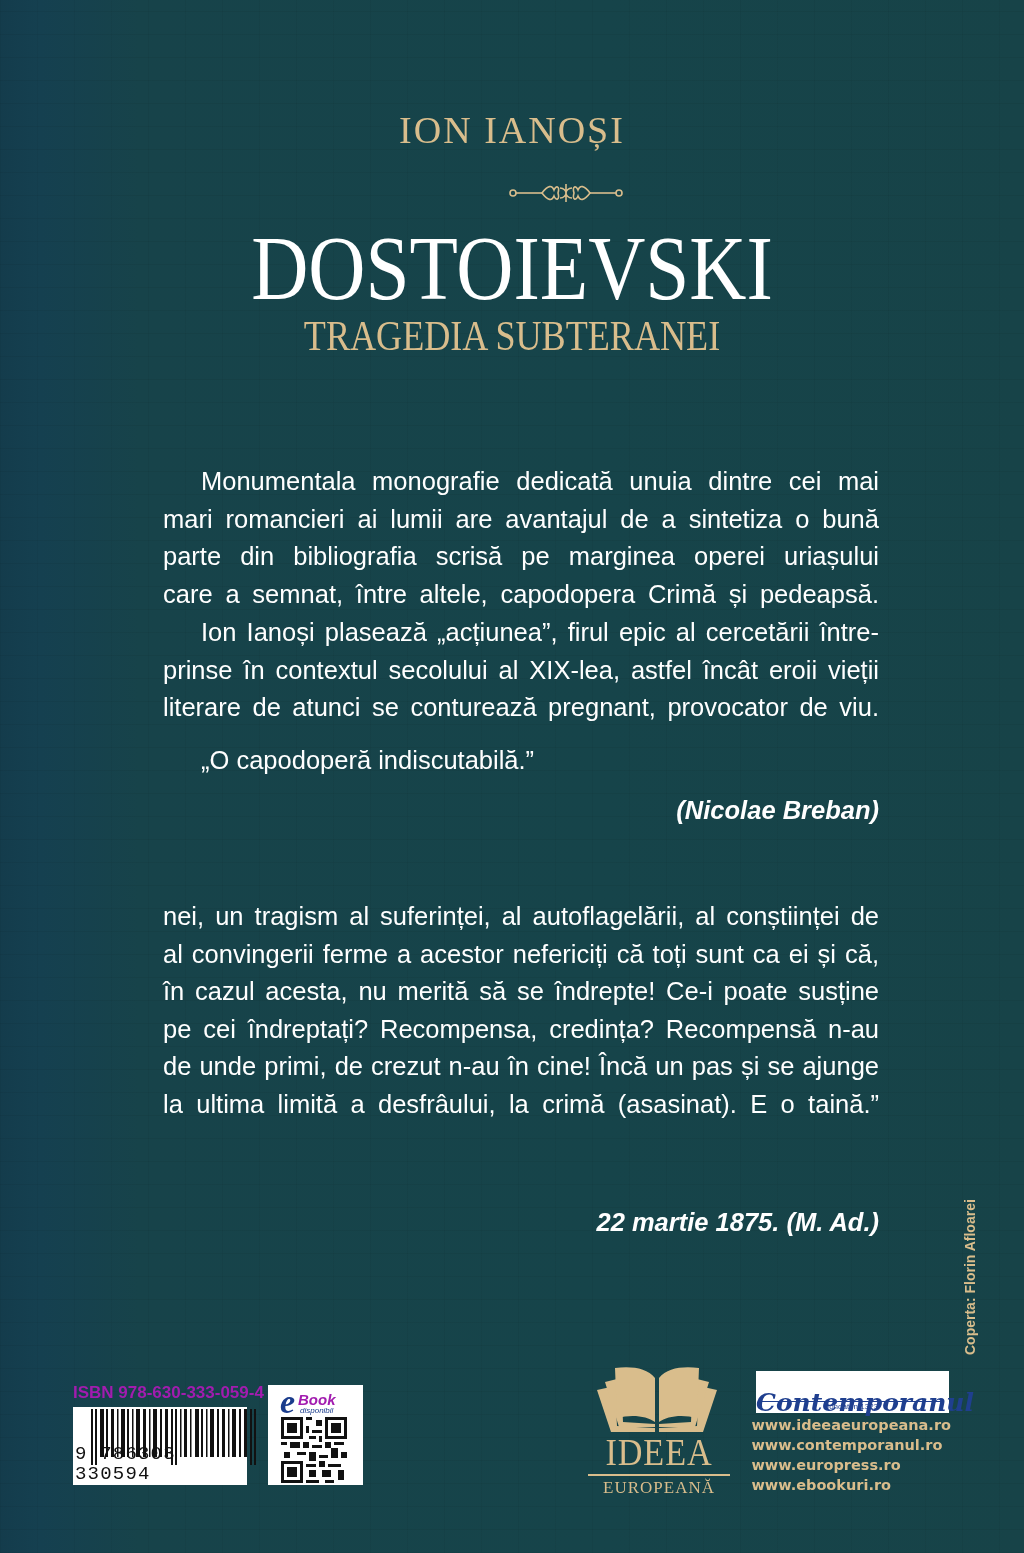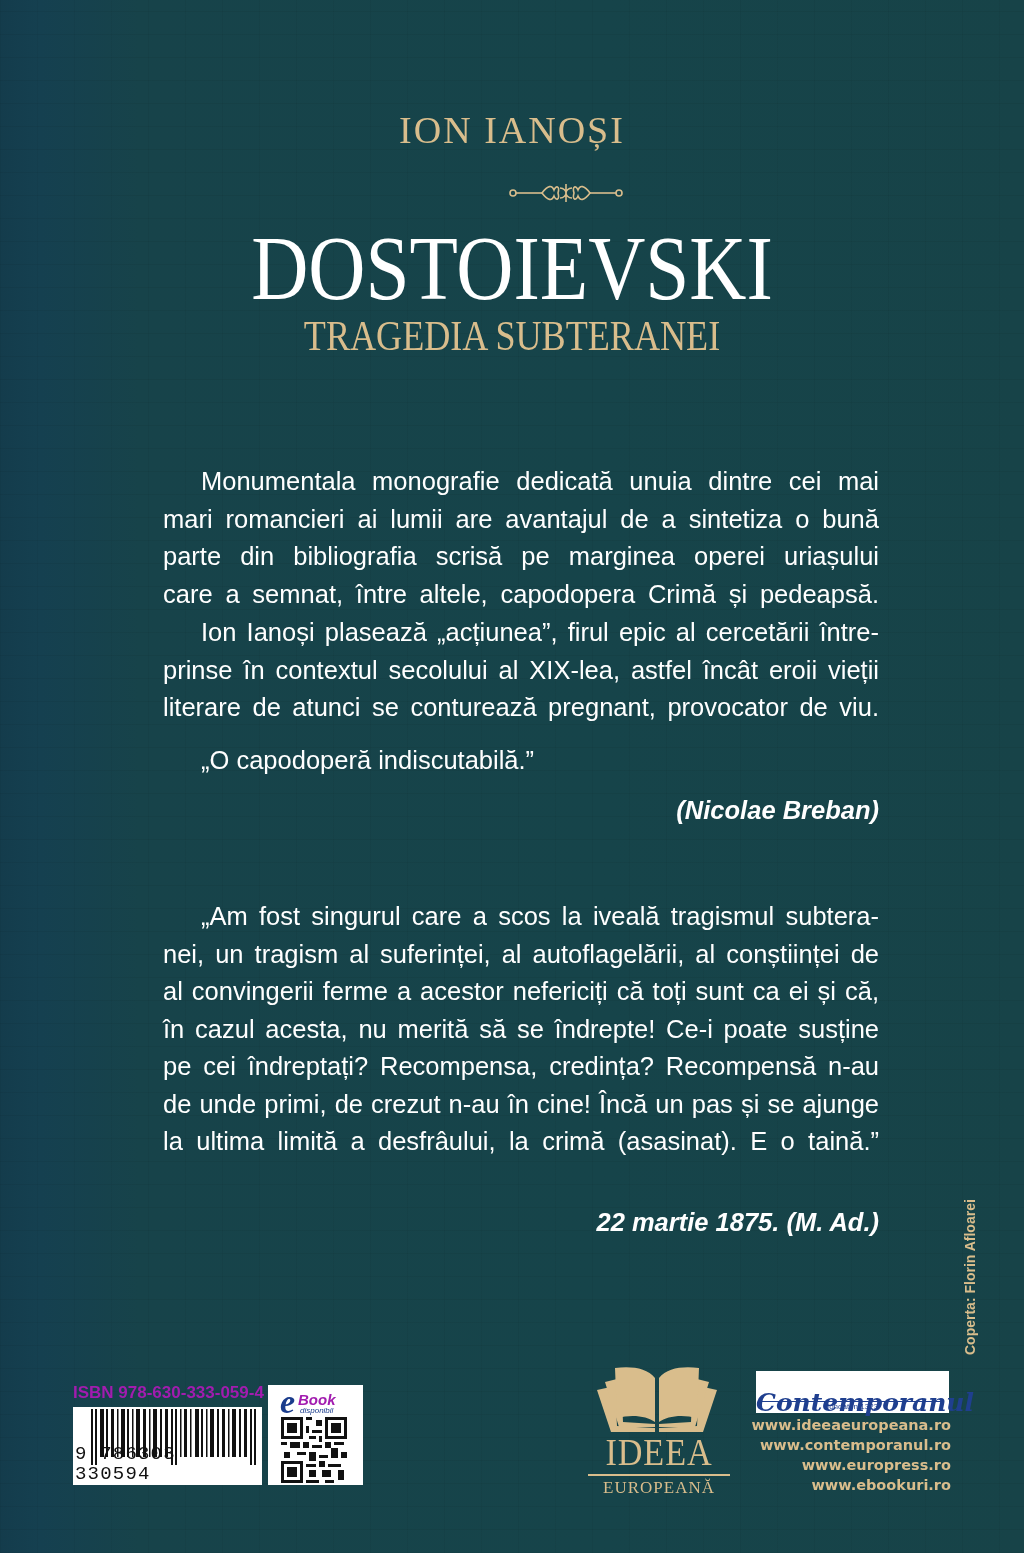--- a/index.html
+++ b/index.html
@@ -53,21 +53,21 @@
     }
     .attr1 { top: 796px; }
     .p4 { top: 898px; }
     .attr2 { top: 1208px; }
 
     .isbn-label {
       position: absolute; left: 73px; top: 1383px;
       font-size: 17px; font-weight: bold; color: #a21caf;
     }
     .barcode {
-      position: absolute; left: 73px; top: 1407px; width: 189px; height: 78px;
+      position: absolute; left: 73px; top: 1407px; width: 174px; height: 78px;
       background: #fff; border-bottom: 1px solid #fff;
     }
     .barcode .bars {
       position: absolute; left: 18px; top: 2px; width: 166px; height: 56px;
     }
     .barcode .digits {
       position: absolute; left: 2px; bottom: 0px; width: 186px;
       font-family: "Liberation Mono", monospace; font-size: 19px; color: #111;
       letter-spacing: 1.2px; line-height: 20px;
     }
@@ -110,21 +110,21 @@
       position: absolute; left: 0; width: 193px; top: 0px; text-align: right;
       font-family: "DejaVu Serif", serif; font-style: italic; font-weight: bold;
       font-size: 25px; color: #1f3f8f; letter-spacing: 0px; margin-top: 17px;
     }
     .contemp-rule { position: absolute; left: 6px; width: 180px; top: 30px; height: 1px; background: #1f3f8f; }
     .contemp-sub {
       position: absolute; left: 0; width: 193px; top: 31px; text-align: center;
       font-size: 8px; color: #1f3f8f;
     }
     .urls {
-      position: absolute; right: 73px; top: 1415px; text-align: right;
+      position: absolute; right: 73px; top: 1415px; 
       font-family: "DejaVu Sans", sans-serif; font-weight: bold; font-size: 14.5px;
       line-height: 20px; color: #d9bd8c;
     }
     .cover-credit {
       position: absolute; left: 962px; top: 1355px;
       transform: rotate(-90deg); transform-origin: left top;
       font-size: 14px; font-weight: bold; color: #d9bd8c; white-space: nowrap;
     }
   </style>
 </head>
@@ -161,21 +161,20 @@
   <span class="line">prinse în contextul secolului al XIX-lea, astfel încât eroii vieții</span>
   <span class="line">literare de atunci se conturează pregnant, provocator de viu.</span>
 </div>
 
 <div class="body-text p3" style="top:742px">
   <span style="display:block;padding-left:38px;white-space:nowrap">„O capodoperă indiscutabilă.”</span>
 </div>
 <div class="attr attr1">(Nicolae Breban)</div>
 
 <div class="body-text p4">
-  <span class="line" style="padding-left:38px">„Am fost singurul care a scos la iveală tragismul subtera-</span>
   <span class="line">nei, un tragism al suferinței, al autoflagelării, al conștiinței de</span>
   <span class="line">al convingerii ferme a acestor nefericiți că toți sunt ca ei și că,</span>
   <span class="line">în cazul acesta, nu merită să se îndrepte! Ce-i poate susține</span>
   <span class="line">pe cei îndreptați? Recompensa, credința? Recompensă n-au</span>
   <span class="line">de unde primi, de crezut n-au în cine! Încă un pas și se ajunge</span>
   <span class="line">la ultima limită a desfrâului, la crimă (asasinat). E o taină.”</span>
 </div>
 <div class="attr attr2">22 martie 1875. (M. Ad.)</div>
 
 <div class="isbn-label">ISBN 978-630-333-059-4</div>

